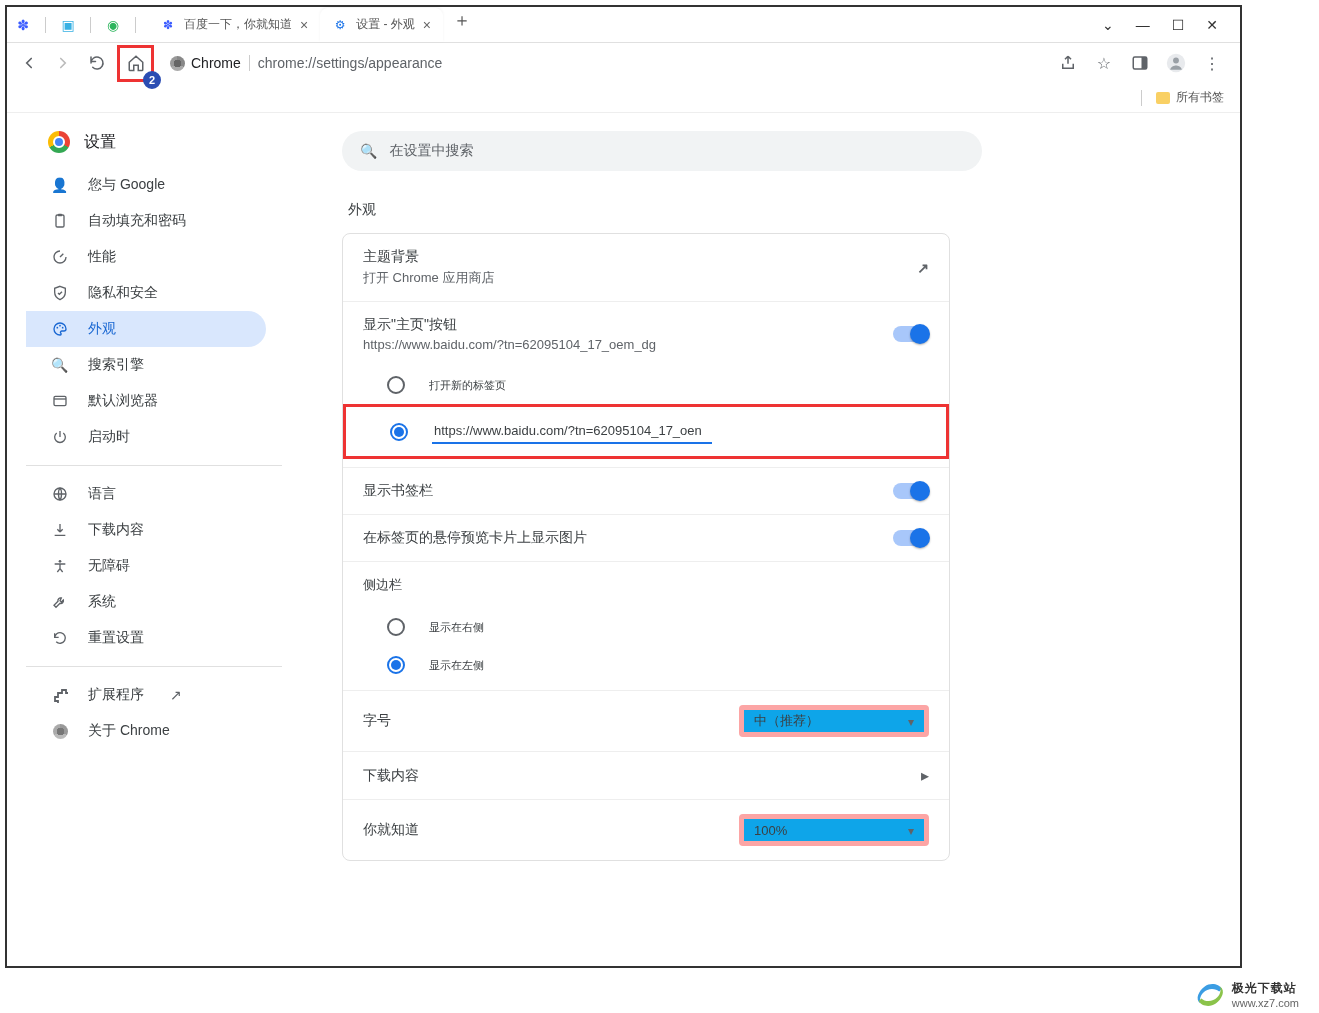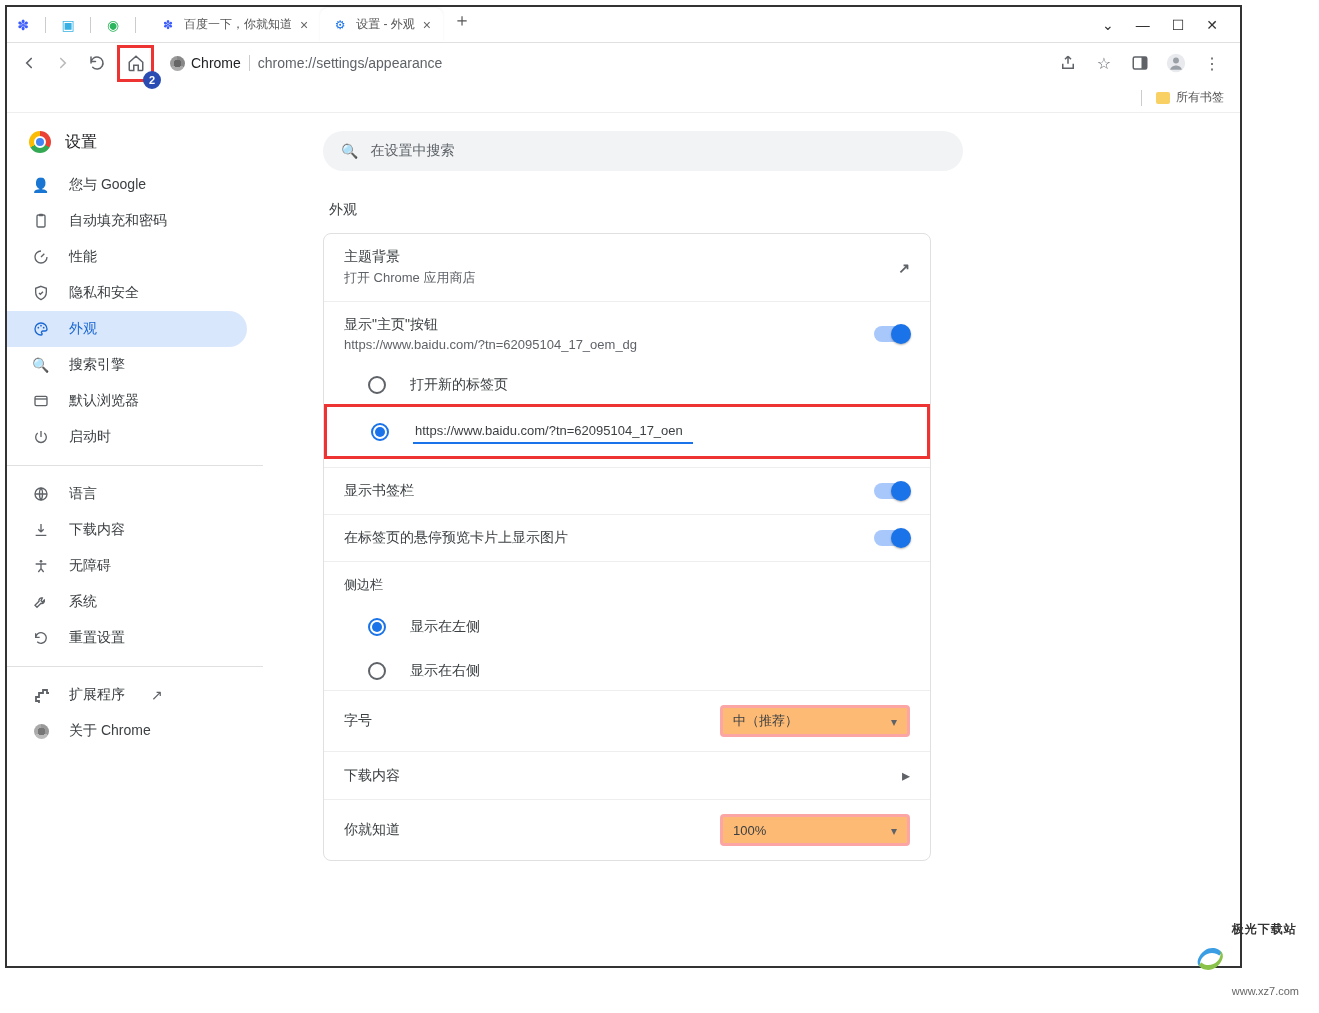--- a/index.html
+++ b/index.html
@@ -33,21 +33,21 @@
 .omnibox .chip { display: flex; align-items: center; gap: 6px; }
 .omnibox .sep { width: 1px; height: 16px; background: #ccc; }
 .addr-right { margin-left: auto; display: flex; gap: 16px; align-items: center; color: #5f6368; padding-right: 10px; }
 .addr-right .ico { width: 20px; display: flex; align-items: center; justify-content: center; }
 
 
 .bmbar { height: 30px; display: flex; justify-content: flex-end; align-items: center; padding: 0 16px; font-size: 12px; color: #555; border-bottom: 1px solid #eee; gap: 6px; }
 .bmfolder { width: 14px; height: 12px; background: #f9d064; border-radius: 2px; }
 
 
-.content { display: flex; height: calc(100% - 106px); }
+.content { display: flex; height: calc(100% - 106px); padding-left: 19px; }
 .sidebar { width: 256px; padding-top: 18px; }
 .sidebar-head { display: flex; align-items: center; gap: 14px; padding: 0 22px 14px; }
 .chrome-logo { width: 22px; height: 22px; border-radius: 50%; background: conic-gradient(#ea4335 0 120deg, #34a853 120deg 240deg, #fbbc05 240deg 360deg); position: relative; }
 .chrome-logo::after { content:''; position:absolute; inset:5px; border-radius:50%; background:#4285f4; border:2px solid #fff; }
 .sidebar-title { font-size: 16px; color: #202124; }
 .sideitem { display: flex; align-items: center; gap: 18px; padding: 9px 24px; font-size: 14px; color: #3c4043; border-radius: 0 20px 20px 0; margin-right: 16px; }
 .sideitem.active { background: #d9e7fd; color: #1967d2; }
 .sideitem .sico { width: 20px; display: flex; justify-content: center; }
 .side-div { height: 1px; background: #e0e0e0; margin: 10px 0; }
 
@@ -58,36 +58,36 @@
 .card { width: 608px; background: #fff; border: 1px solid #e0e0e0; border-radius: 8px; overflow: hidden; }
 .row { padding: 14px 20px; display: flex; align-items: center; justify-content: space-between; font-size: 14px; color: #3c4043; }
 .row + .row { border-top: 1px solid #eee; }
 .row .lbl { display: flex; flex-direction: column; gap: 3px; }
 .row .sub { font-size: 13px; color: #5f6368; }
 .row .action { color: #5f6368; }
 .row.clickable { cursor: pointer; }
 .toggle { width: 36px; height: 16px; background: #1a73e8; border-radius: 10px; position: relative; }
 .toggle::after { content:''; position:absolute; right:-1px; top:-2px; width:20px; height:20px; background:#1a73e8; border-radius:50%; box-shadow: 0 1px 2px rgba(0,0,0,0.3); }
 .toggle.on { background: #a8c7fa; }
-.radio-row { padding: 10px 20px 10px 44px; display: flex; align-items: center; gap: 24px; font-size: 14px; color: #3c4043; }
+.radio-row { padding: 10px 20px 10px 44px; display: flex; align-items: center; gap: 24px; font-size: 11px; color: #3c4043; }
 .radio { width: 18px; height: 18px; border: 2px solid #5f6368; border-radius: 50%; display: flex; align-items: center; justify-content: center; }
 .radio.checked { border-color: #1a73e8; }
 .radio.checked::after { content:''; width: 10px; height: 10px; background: #1a73e8; border-radius: 50%; }
 .urlinput { flex: 1; max-width: 280px; border: none; border-bottom: 2px solid #1a73e8; padding: 4px 2px; font-size: 13px; color: #3c4043; outline: none; }
 .highlight-box { border: 3px solid #e33; padding: 12px 20px 12px 44px; display: flex; align-items: center; gap: 24px; position: relative; }
-.dropdown { width: 190px; height: 32px; border: 3px solid #fca5a5; border-radius: 4px; background: #fdba74; display: flex; align-items: center; justify-content: space-between; padding: 0 10px; font-size: 13px; color: #3c4043; }
+.dropdown { width: 190px; height: 32px; border: 5px solid #fca5a5; border-radius: 4px; background: #0ea5e9; display: flex; align-items: center; justify-content: space-between; padding: 0 10px; font-size: 13px; color: #3c4043; }
 .arrow-down::after { content: '▾'; color: #5f6368; font-size: 12px; }
 .arrow-right::after { content: '▸'; color: #5f6368; font-size: 16px; }
 .open-icon::after { content: '↗'; color: #5f6368; font-weight: bold; }
 
 
-.watermark { position: absolute; right: 20px; bottom: 16px; font-size: 12px; color: #333; display: flex; align-items: center; gap: 6px; }
+.watermark { position: absolute; right: 20px; bottom: 4px; font-size: 12px; color: #333; display: flex; align-items: center; gap: 6px; }
 .watermark .wlogo { width: 34px; height: 26px; }
 .watermark .t1 { font-weight: bold; letter-spacing: 1px; }
-.watermark .t2 { color: #666; font-size: 11px; margin-top: 47px; }
+.watermark .t2 { color: #666; font-size: 11px; }
 
 svg { display: block; }
 </style>
 </head>
 <body>
 
 <div class="frame">
 
   <div class="titlebar">
     <div class="titlebar-left">
@@ -353,27 +353,27 @@
         </div>
 
         <div class="row">
           <span>在标签页的悬停预览卡片上显示图片</span>
           <div class="toggle on"></div>
         </div>
 
         <div class="row" style="font-size:13px;color:#3c4043">
           <span>侧边栏</span>
         </div>
+        <div class="radio-row">
+          <span class="radio"></span>
+          <span>显示在右侧</span>
+        </div>
         <div class="radio-row" style="padding-bottom:16px">
           <span class="radio checked"></span>
           <span>显示在左侧</span>
-        </div>
-        <div class="radio-row">
-          <span class="radio"></span>
-          <span>显示在右侧</span>
         </div>
 
         <div class="row" style="border-top:1px solid #eee">
           <span>字号</span>
           <div class="dropdown">
             <span>中（推荐）</span>
             <span class="arrow-down"></span>
           </div>
         </div>
 

